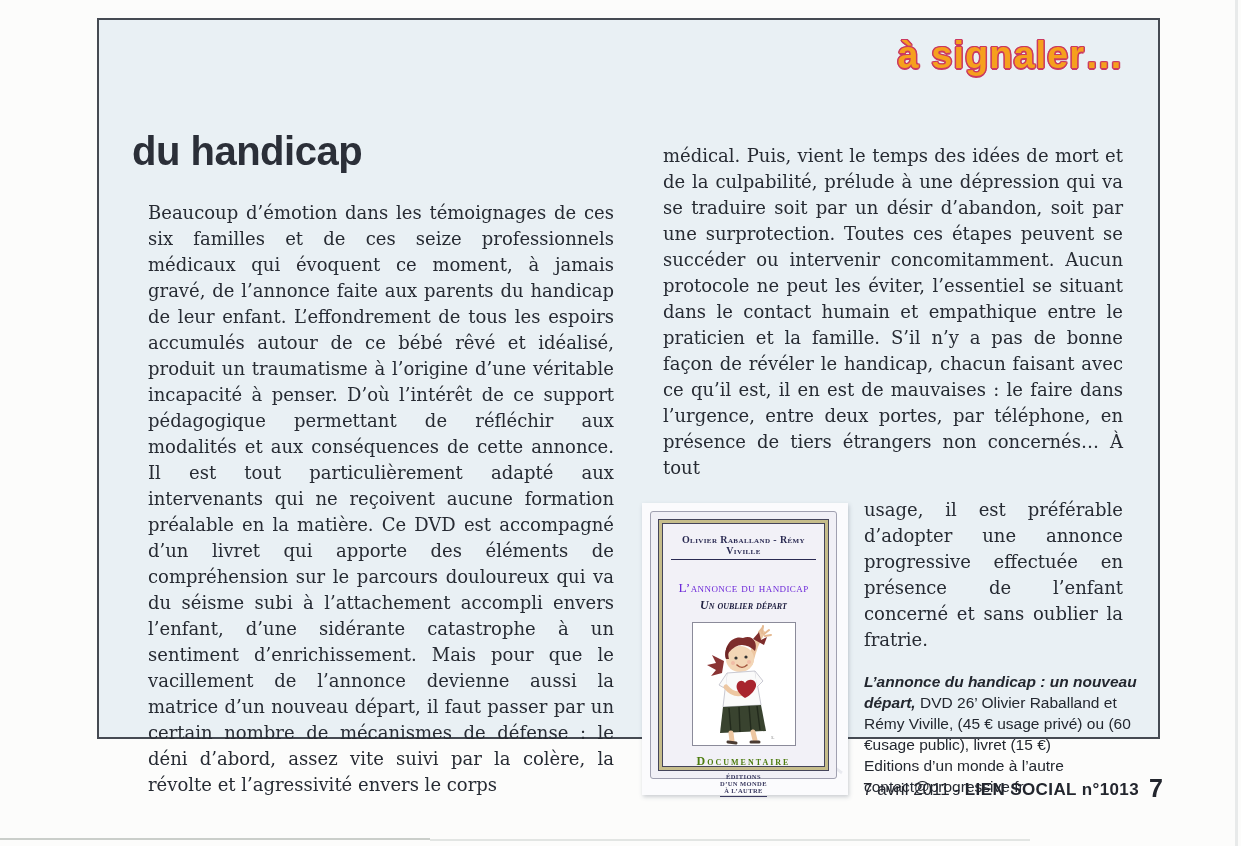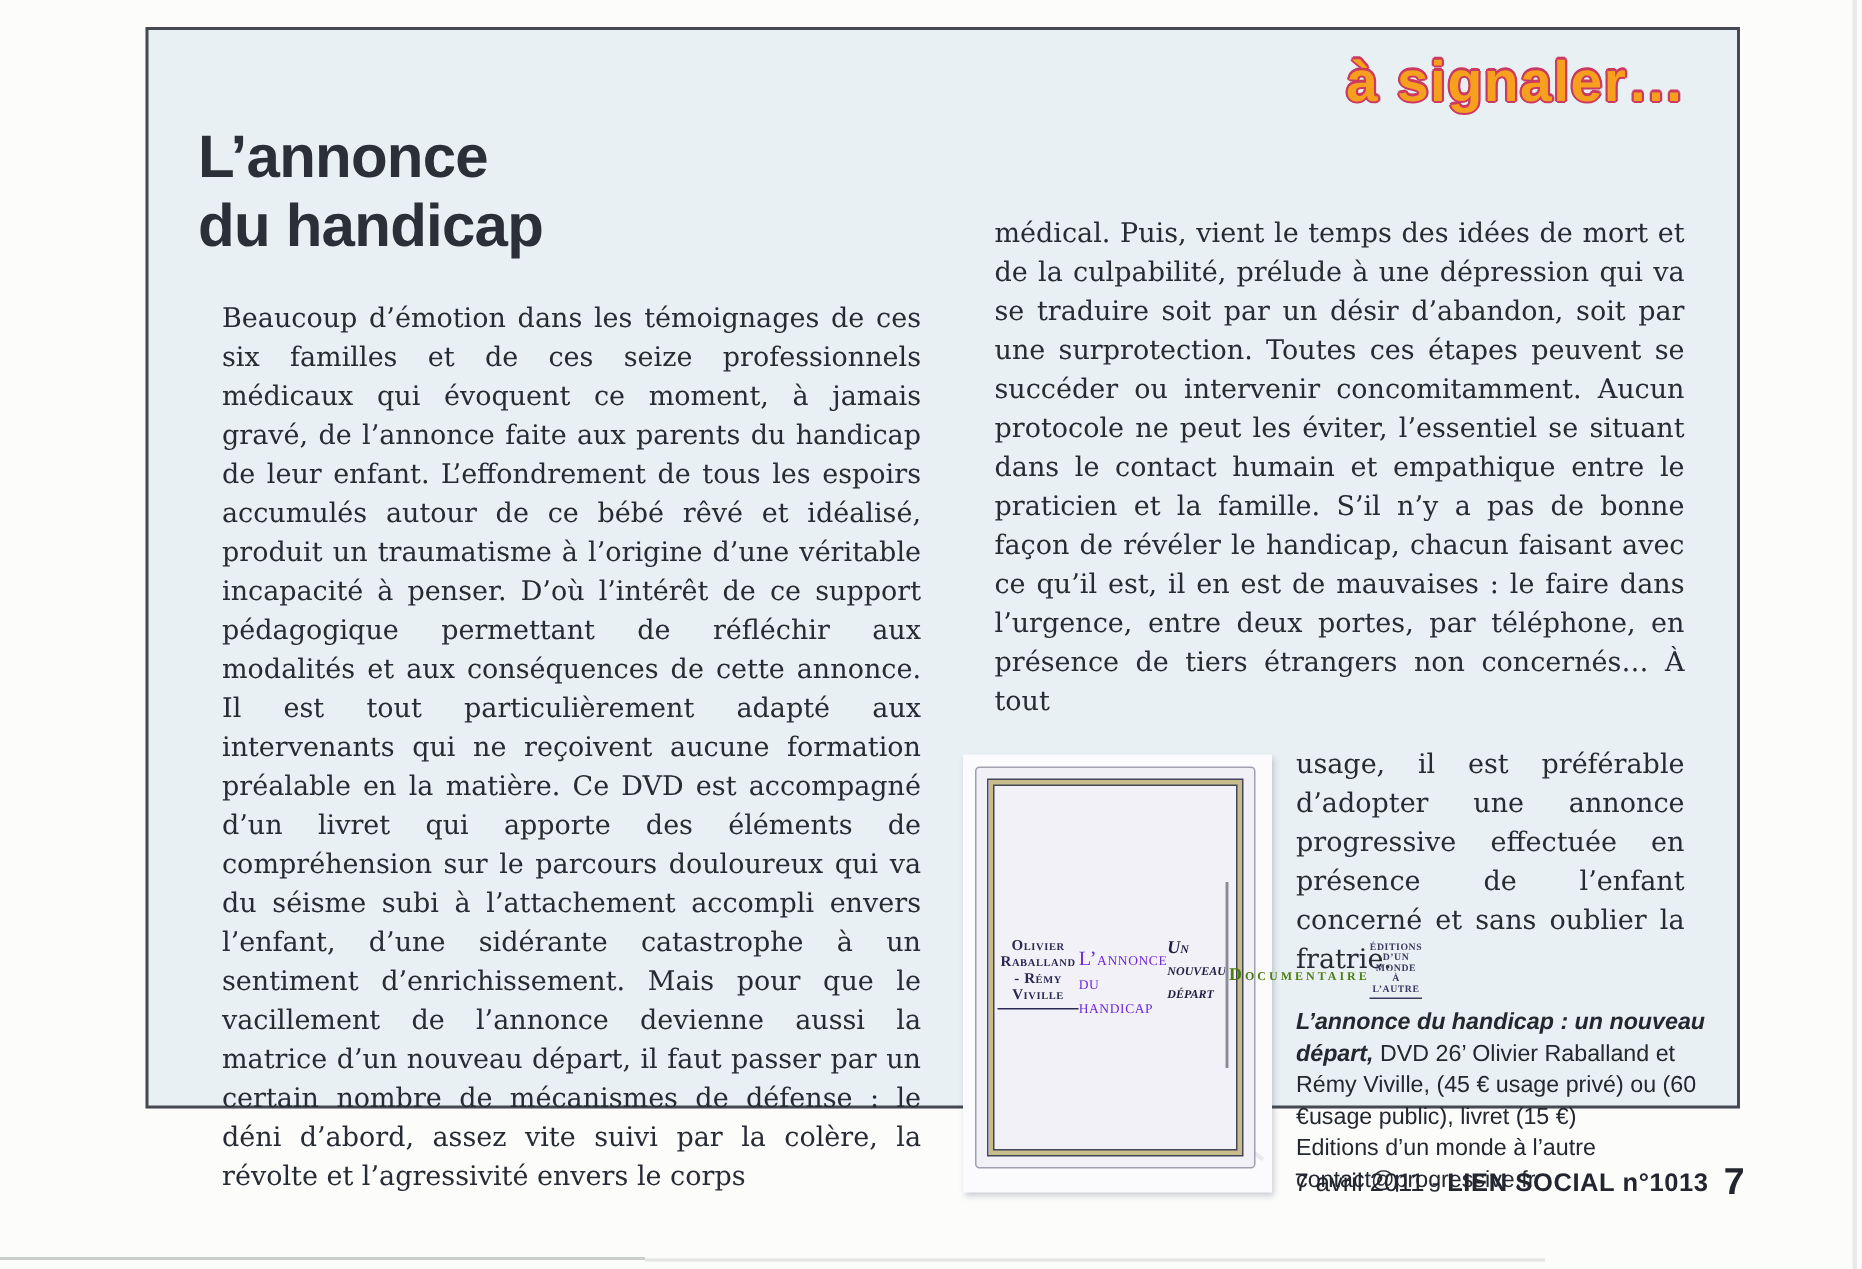--- a/index.html
+++ b/index.html
@@ -53,21 +53,21 @@
     position:absolute;left:8px;top:8px;right:11px;bottom:16px;
     background:#f1f0f6;border:1px solid #a0a0b0;border-radius:3px;
   }
   .case-frame{
     position:absolute;inset:7px;
     border:1px solid #44445a;
     box-shadow:inset 0 0 0 3px #c6bd8b, inset 0 0 0 4px #44445a;
     background:#f2f1f7;
   }
   .case-content{
-    position:absolute;inset:6px;display:flex;flex-direction:row;align-items:center;
+    position:absolute;inset:6px;display:flex;flex-direction:column;align-items:center;
     font-family:"Liberation Serif",serif;color:#23234a;
   }
   .dvd-authors{
     margin-top:8px;font-variant:small-caps;font-weight:bold;
     font-size:10px;letter-spacing:.4px;color:#2a2a52;
     border-bottom:1px solid #2a2a52;padding:0 2px 3px 2px;width:92%;
     text-align:center;box-sizing:border-box;
   }
   .dvd-title{margin-top:20px;font-variant:small-caps;font-weight:normal;font-size:13.5px;letter-spacing:.4px;color:#6d28d9;}
   .dvd-subtitle{margin-top:2px;font-variant:small-caps;font-weight:bold;font-style:italic;font-size:12px;color:#1e1e40;}
@@ -103,39 +103,39 @@
 <div class="ghost" style="left:330px;top:46px;width:420px;height:9px;"></div>
 <div class="ghost" style="left:300px;top:76px;width:560px;height:9px;"></div>
 <div class="ghost" style="left:460px;top:104px;width:430px;height:9px;"></div>
 <div class="ghost" style="left:880px;top:92px;width:230px;height:9px;"></div>
 
 <div class="content-box">
 
   <div class="section-label">à signaler…</div>
 
   <div class="col-left">
-    <h1 class="article-title"><span>L’annonce</span><br><span>du handicap</span></h1>
+    <h1 class="article-title"><br><span>du handicap</span></h1>
     <p class="body-text">Beaucoup d’émotion dans les témoignages de ces six familles et de ces seize professionnels médicaux qui évoquent ce moment, à jamais gravé, de l’annonce faite aux parents du handicap de leur enfant. L’effondrement de tous les espoirs accumulés autour de ce bébé rêvé et idéalisé, produit un traumatisme à l’origine d’une véritable incapacité à penser. D’où l’intérêt de ce support pédagogique permettant de réfléchir aux modalités et aux conséquences de cette annonce. Il est tout particulièrement adapté aux intervenants qui ne reçoivent aucune formation préalable en la matière. Ce DVD est accompagné d’un livret qui apporte des éléments de compréhension sur le parcours douloureux qui va du séisme subi à l’attachement accompli envers l’enfant, d’une sidérante catastrophe à un sentiment d’enrichissement. Mais pour que le vacillement de l’annonce devienne aussi la matrice d’un nouveau départ, il faut passer par un certain nombre de mécanismes de défense : le déni d’abord, assez vite suivi par la colère, la révolte et l’agressivité envers le corps</p>
   </div>
 
   <div class="col-right">
     <p class="body-text">médical. Puis, vient le temps des idées de mort et de la culpabilité, prélude à une dépression qui va se traduire soit par un désir d’abandon, soit par une surprotection. Toutes ces étapes peuvent se succéder ou intervenir concomitamment. Aucun protocole ne peut les éviter, l’essentiel se situant dans le contact humain et empathique entre le praticien et la famille. S’il n’y a pas de bonne façon de révéler le handicap, chacun faisant avec ce qu’il est, il en est de mauvaises : le faire dans l’urgence, entre deux portes, par téléphone, en présence de tiers étrangers non concernés… À tout</p>
 
     <div class="dvd-photo">
       <svg class="dvd-sketch" viewBox="0 0 206 292" xmlns="http://www.w3.org/2000/svg">
         <path d="M150,30 C190,60 200,140 175,200 C165,240 185,260 200,270" stroke="#d9dbe4" stroke-width="3" fill="none"></path>
         <path d="M20,260 C60,230 120,250 180,235" stroke="#dfe1e8" stroke-width="2" fill="none"></path>
         <path d="M30,40 C60,20 110,18 150,35" stroke="#e2e3ea" stroke-width="2" fill="none"></path>
       </svg>
       <div class="dvd-case">
         <div class="case-frame">
           <div class="case-content">
             <div class="dvd-authors">Olivier Raballand - Rémy Viville</div>
             <div class="dvd-title">L’annonce du handicap</div>
-            <div class="dvd-subtitle">Un nouveau départ</div>
+            <div class="dvd-subtitle">Un oublier départ</div>
             <div class="dvd-art">
               <svg viewBox="0 0 102 122" xmlns="http://www.w3.org/2000/svg">
 
                 <path d="M57,40 C60,28 63,18 69,10" stroke="#edc7a2" stroke-width="6" fill="none" stroke-linecap="round"></path>
                 <path d="M66,9 l4,-5 M69,10 l1,-7 M71,11 l5,-4 M72,13 l6,-1" stroke="#e5ba92" stroke-width="2" fill="none" stroke-linecap="round"></path>
 
                 <path d="M60,16 l6,-7 l2,8 l6,-3 l-3,8 Z" fill="#7e2d2c"></path>
 
                 <ellipse cx="47" cy="36" rx="14" ry="13" fill="#f3d6b6"></ellipse>
 

